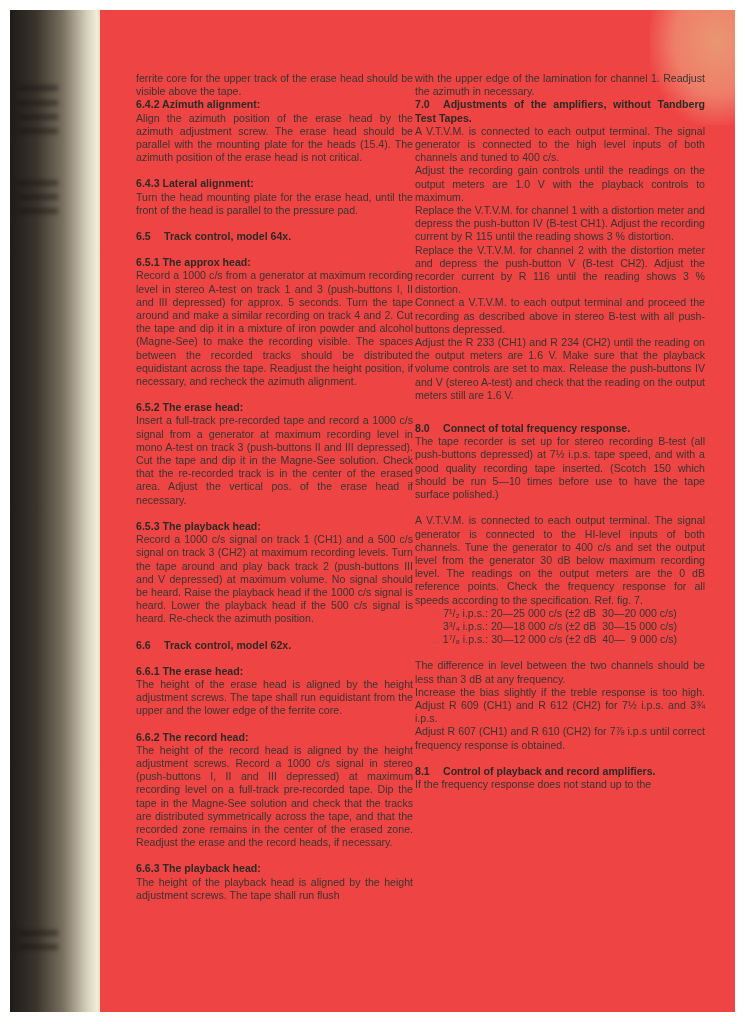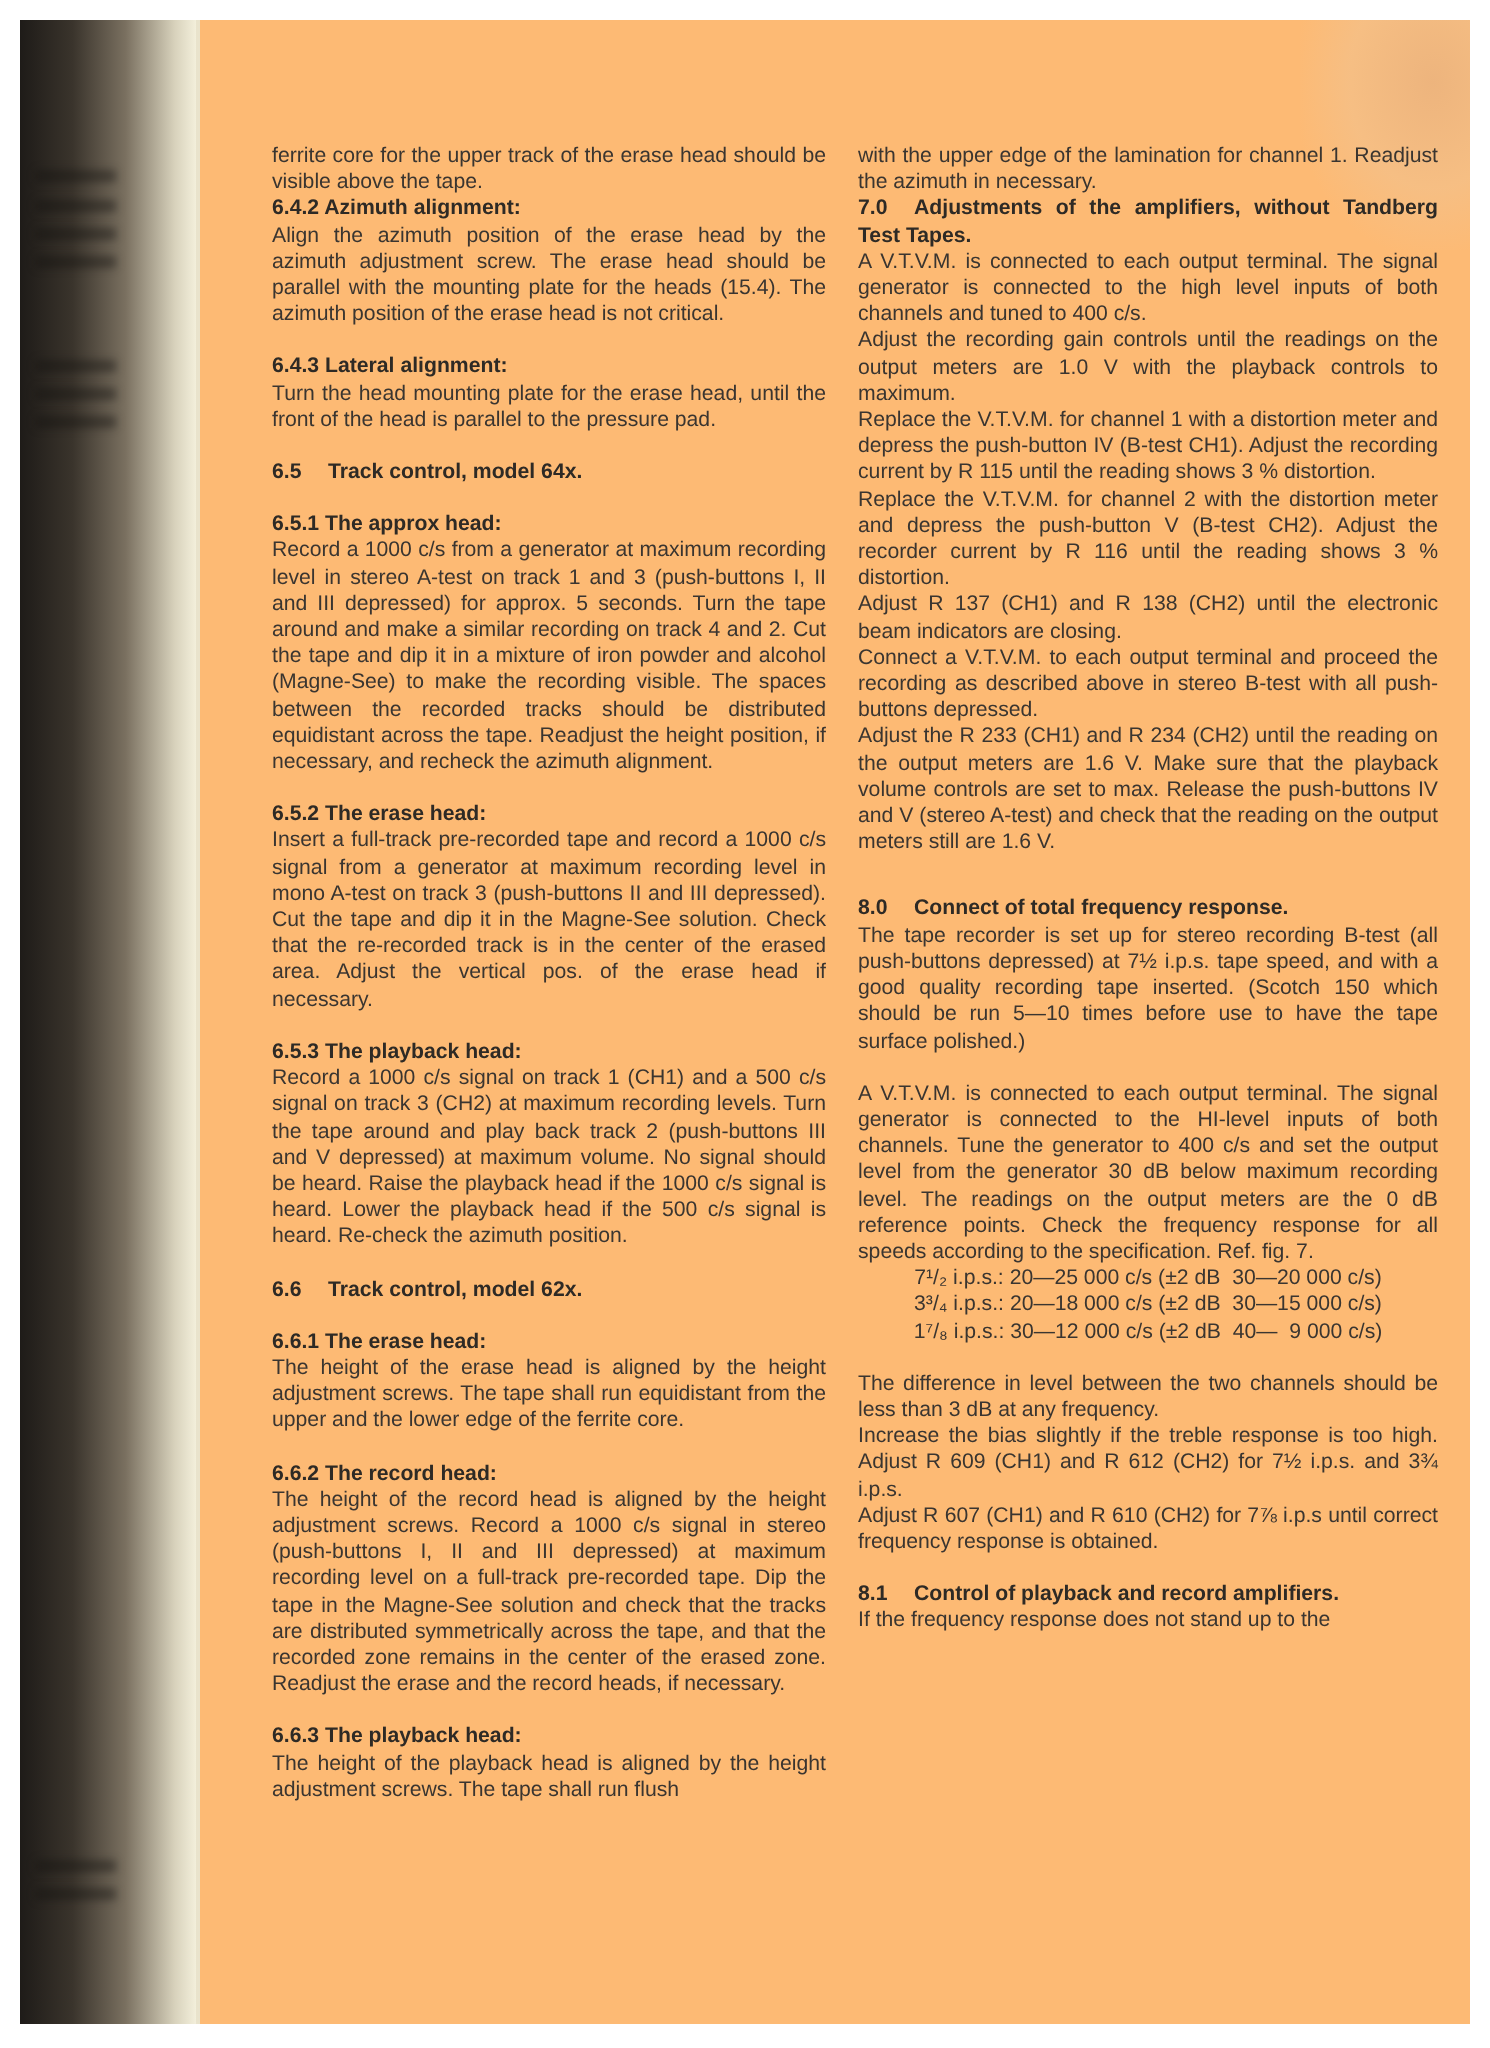--- a/index.html
+++ b/index.html
@@ -7,21 +7,21 @@
     width: 745px; height: 1024px;
     background: #ffffff;
     position: relative;
     overflow: hidden;
     font-family: "Liberation Sans", sans-serif;
   }
   .page {
     position: absolute;
     left: 10px; top: 10px;
     width: 725px; height: 1002px;
-    background: #fdba74;
+    background: #ef4444;
     overflow: hidden;
   }
   .binding {
     position: absolute; left: 0; top: 0;
     width: 88px; height: 100%;
     background: linear-gradient(to right, #1e1b18 0%, #3a342c 30%, #7a7060 60%, #d8d2bc 88%, #f3efdb 100%);
   }
   .binding-stripe {
     position: absolute; left: 8px; height: 6px; width: 40px;
     background: rgba(20,18,15,0.45);
@@ -37,21 +37,21 @@
     background: radial-gradient(ellipse at 70% 30%, rgba(232,178,128,0.75) 0%, rgba(238,196,150,0.45) 45%, rgba(251,248,228,0) 75%);
   }
   .column {
     position: absolute; top: 62px;
     font-size: 10.6px;
     line-height: 13.2px;
     color: #3a3530;
     text-align: justify;
   }
   .col-left { left: 126px; width: 277px; }
-  .col-right { left: 419px; width: 290px; }
+  .col-right { left: 405px; width: 290px; }
   .para { margin: 0 0 13px 0; }
   .para.tight { margin-bottom: 0; }
   .heading { font-weight: bold; color: #2e2a25; margin: 0; }
   .heading .num { display: inline-block; min-width: 28px; }
   .body-text { margin: 0; }
   .spec-line { margin: 0; white-space: pre; text-align: center; }
 </style>
 </head>
 <body>
 
@@ -124,21 +124,20 @@
 
   <div class="column col-right">
     <p class="para body-text">with the upper edge of the lamination for channel 1. Readjust the azimuth in necessary.</p>
 
     <div class="para">
       <p class="heading"><span class="num">7.0</span><span>Adjustments of the amplifiers, without Tandberg Test Tapes.</span></p>
       <p class="body-text">A V.T.V.M. is connected to each output terminal. The signal generator is connected to the high level inputs of both channels and tuned to 400 c/s.</p>
       <p class="body-text">Adjust the recording gain controls until the readings on the output meters are 1.0 V with the playback controls to maximum.</p>
       <p class="body-text">Replace the V.T.V.M. for channel 1 with a distortion meter and depress the push-button IV (B-test CH1). Adjust the recording current by R 115 until the reading shows 3 % distortion.</p>
       <p class="body-text">Replace the V.T.V.M. for channel 2 with the distortion meter and depress the push-button V (B-test CH2). Adjust the recorder current by R 116 until the reading shows 3 % distortion.</p>
-      <p class="body-text">Adjust R 137 (CH1) and R 138 (CH2) until the electronic beam indicators are closing.</p>
       <p class="body-text">Connect a V.T.V.M. to each output terminal and proceed the recording as described above in stereo B-test with all push-buttons depressed.</p>
       <p class="body-text">Adjust the R 233 (CH1) and R 234 (CH2) until the reading on the output meters are 1.6 V. Make sure that the playback volume controls are set to max. Release the push-buttons IV and V (stereo A-test) and check that the reading on the output meters still are 1.6 V.</p>
     </div>
 
     <div class="para" style="margin-top:20px">
       <p class="heading"><span class="num">8.0</span><span>Connect of total frequency response.</span></p>
       <p class="body-text">The tape recorder is set up for stereo recording B-test (all push-buttons depressed) at 7½ i.p.s. tape speed, and with a good quality recording tape inserted. (Scotch 150 which should be run 5—10 times before use to have the tape surface polished.)</p>
     </div>
 
     <p class="para body-text">A V.T.V.M. is connected to each output terminal. The signal generator is connected to the HI-level inputs of both channels. Tune the generator to 400 c/s and set the output level from the generator 30 dB below maximum recording level. The readings on the output meters are the 0 dB reference points. Check the frequency response for all speeds according to the specification. Ref. fig. 7.</p>

